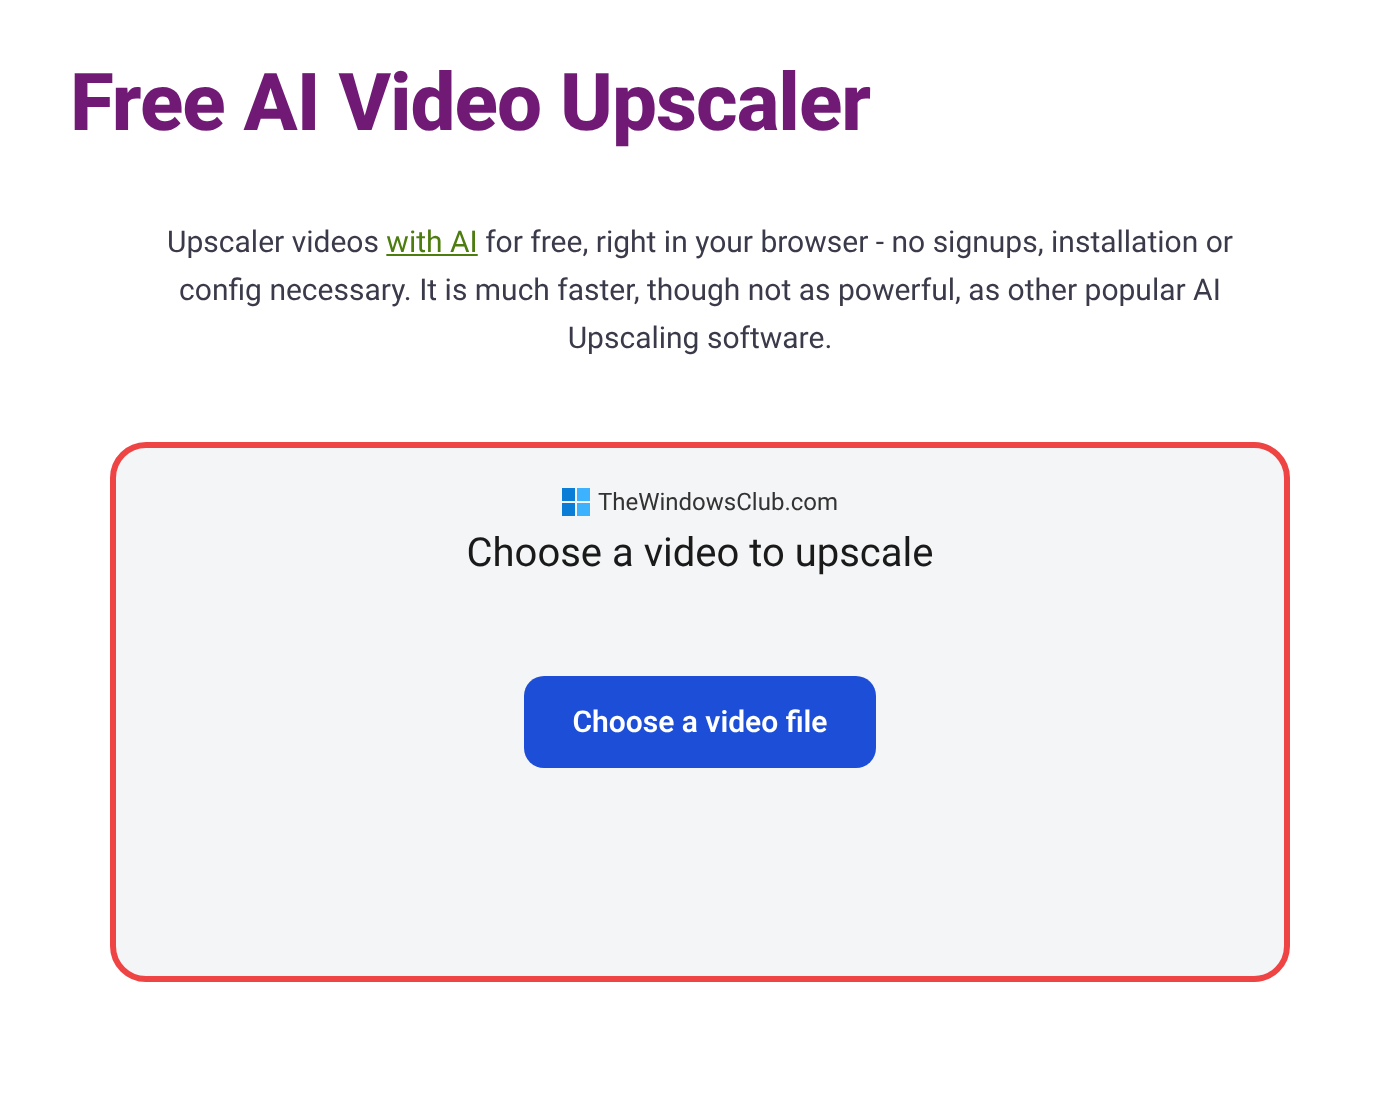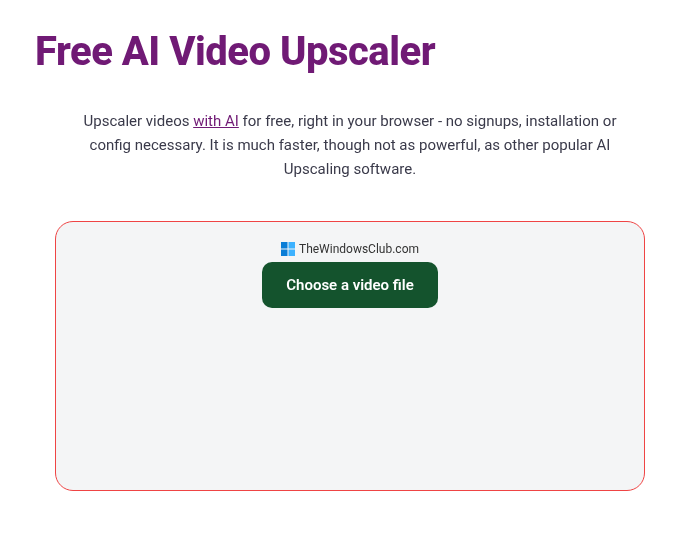--- a/index.html
+++ b/index.html
@@ -25,27 +25,27 @@
     }
     .description {
       text-align: center;
       font-size: 15px;
       color: #3a3a4a;
       line-height: 1.6;
       max-width: 560px;
       margin: 0 auto 40px auto;
     }
     .description a {
-      color: #701a75;
+      color: #4d7c0f;
       text-decoration: underline;
       margin-top: 27px;
     }
     .upload-card {
       background: #f4f5f6;
-      border: 1px solid #ef4444;
+      border: 3px solid #ef4444;
       border-radius: 18px;
       padding: 20px 30px 60px 30px;
       max-width: 590px;
       margin: 0 auto;
       text-align: center;
       min-height: 270px;
     }
     .watermark {
       display: flex;
       align-items: center;
@@ -60,21 +60,21 @@
       height: 14px;
       display: inline-block;
     }
     .card-title {
       font-size: 20px;
       font-weight: 400;
       color: #1a1a1a;
       margin-bottom: 50px;
     }
     .choose-button {
-      background: #14532d;
+      background: #1d4ed8;
       color: #ffffff;
       border: none;
       border-radius: 10px;
       padding: 14px 24px;
       font-size: 15px;
       font-weight: 600;
       cursor: pointer;
       font-family: inherit;
     }
   </style>
@@ -92,14 +92,15 @@
     <span class="watermark-icon">
       <svg viewBox="0 0 14 14" width="14" height="14">
         <rect x="0" y="0" width="6.5" height="6.5" fill="#0a7dd6"></rect>
         <rect x="7.5" y="0" width="6.5" height="6.5" fill="#3db2ff"></rect>
         <rect x="0" y="7.5" width="6.5" height="6.5" fill="#0a7dd6"></rect>
         <rect x="7.5" y="7.5" width="6.5" height="6.5" fill="#3db2ff"></rect>
       </svg>
     </span>
     <span>TheWindowsClub.com</span>
   </div>
+  <div class="card-title">Choose a video to upscale</div>
   <button class="choose-button">Choose a video file</button>
 </div>
 
 </body></html>

